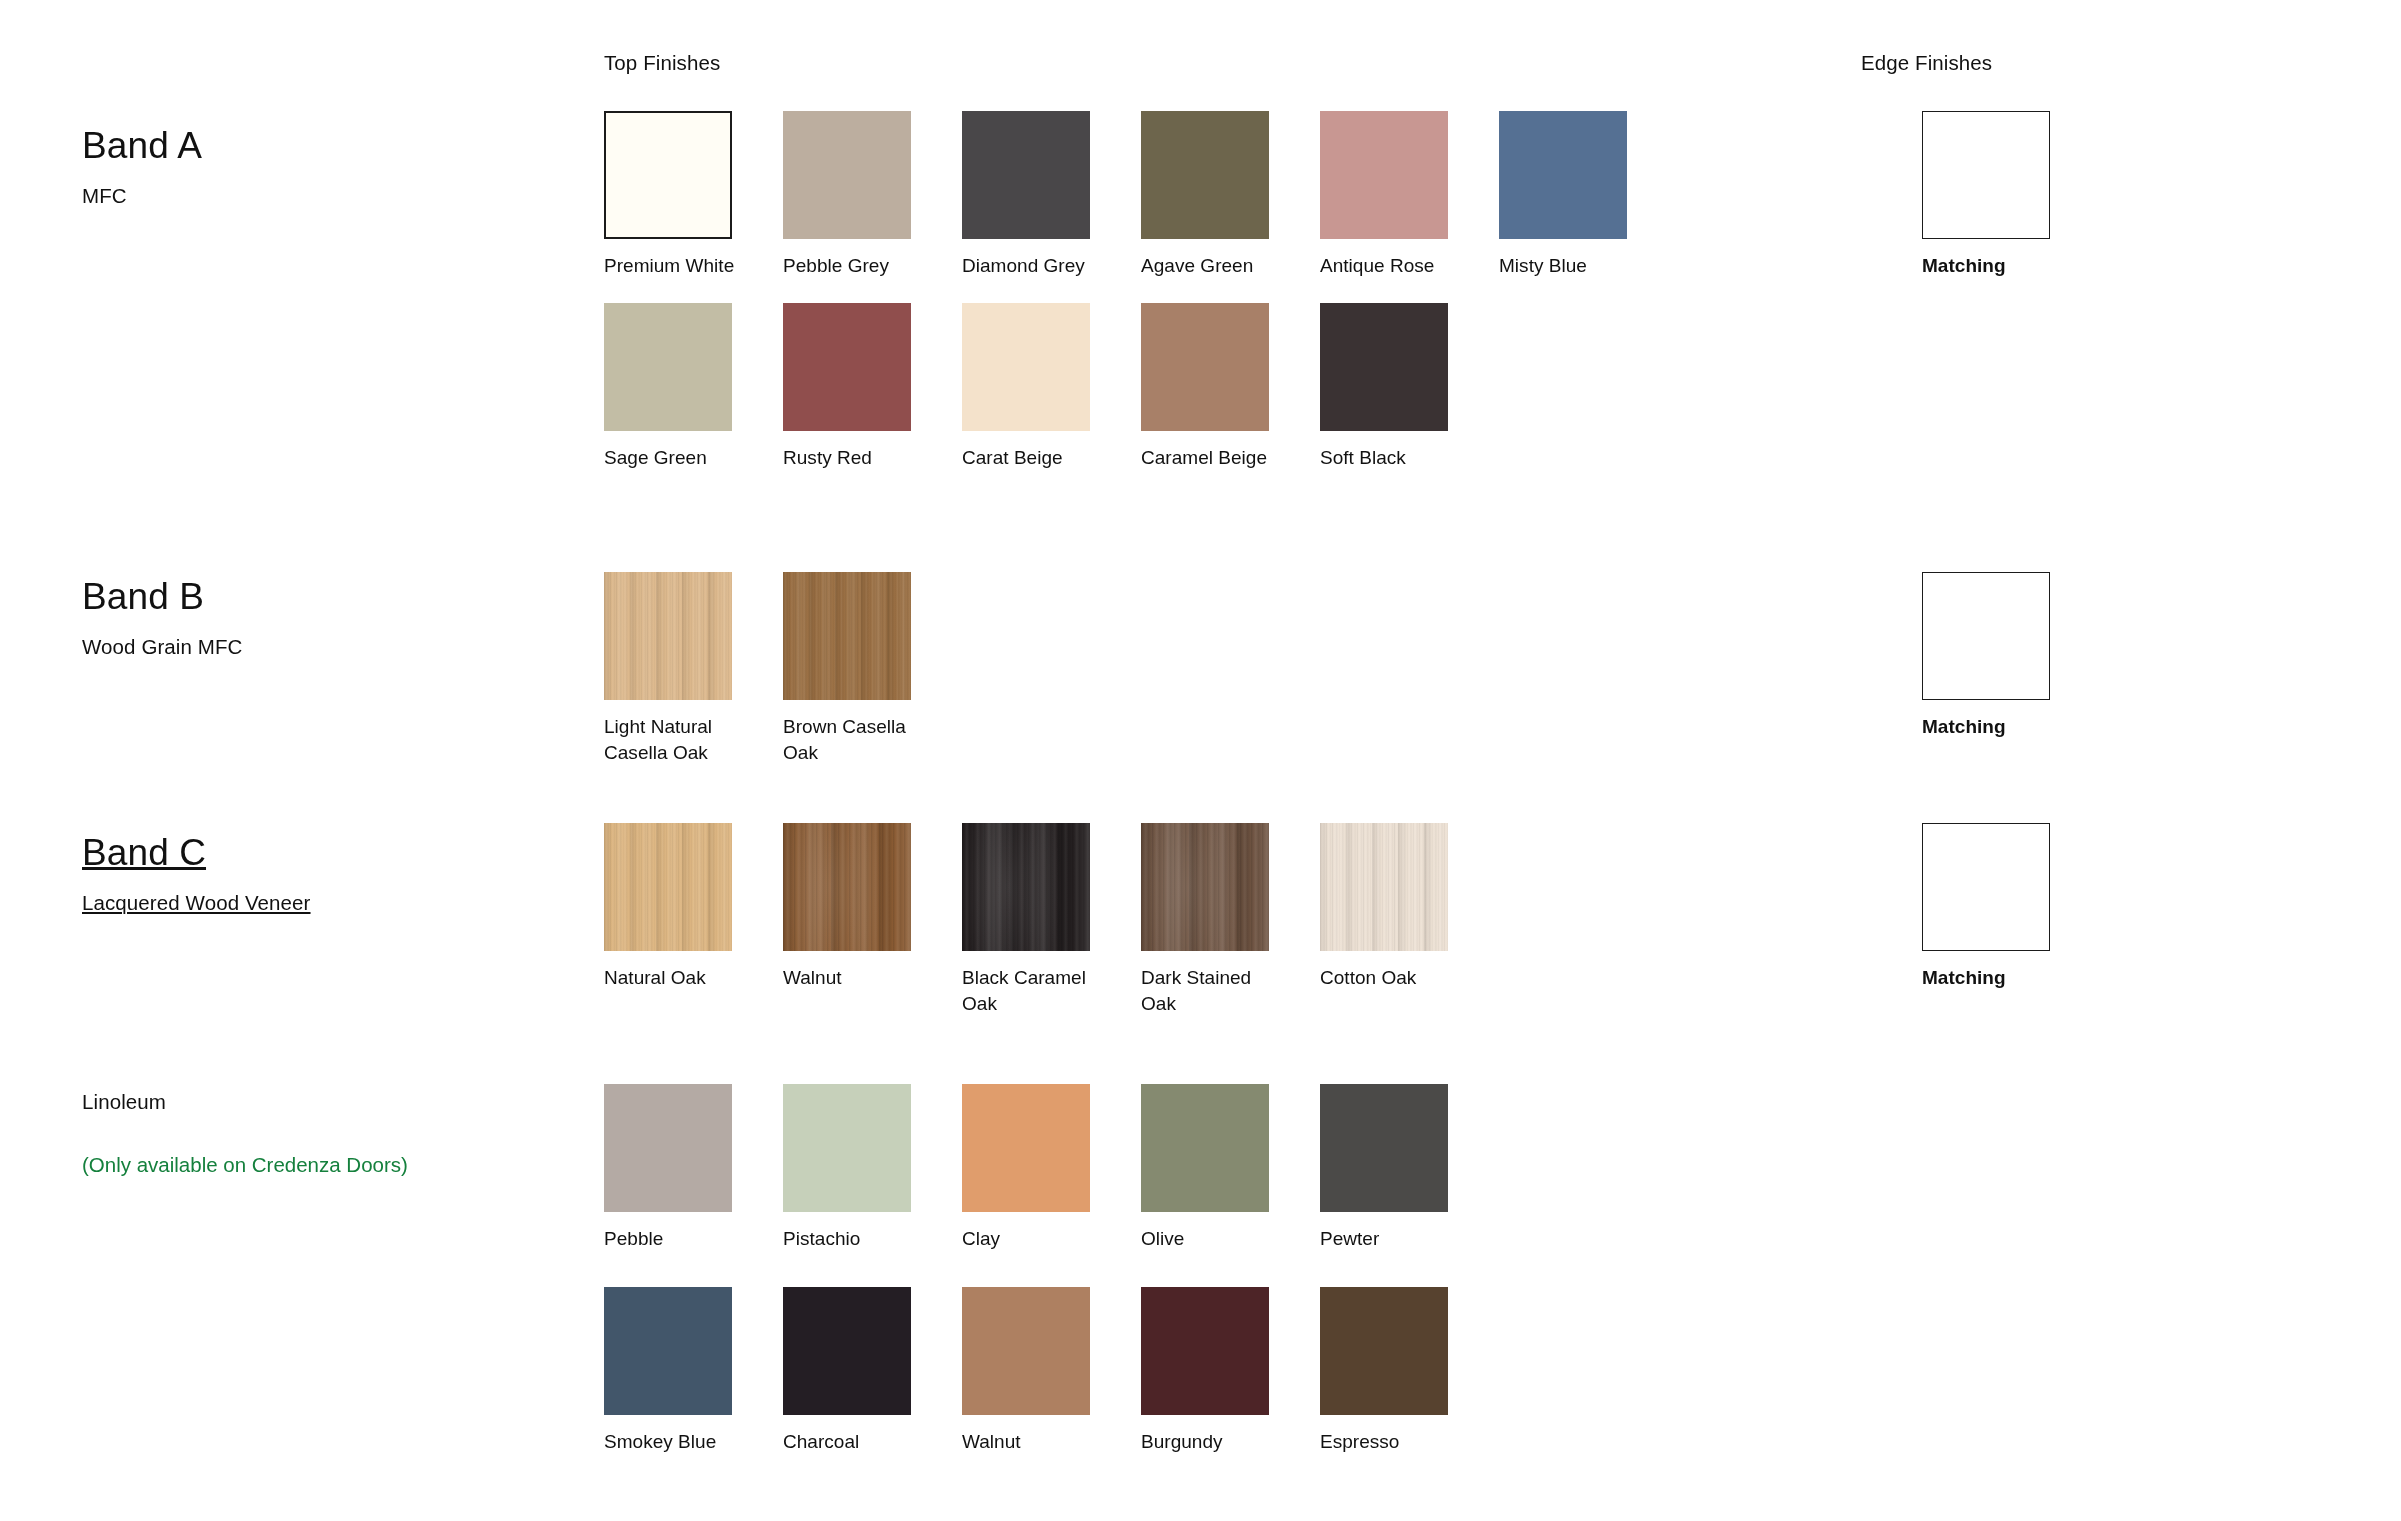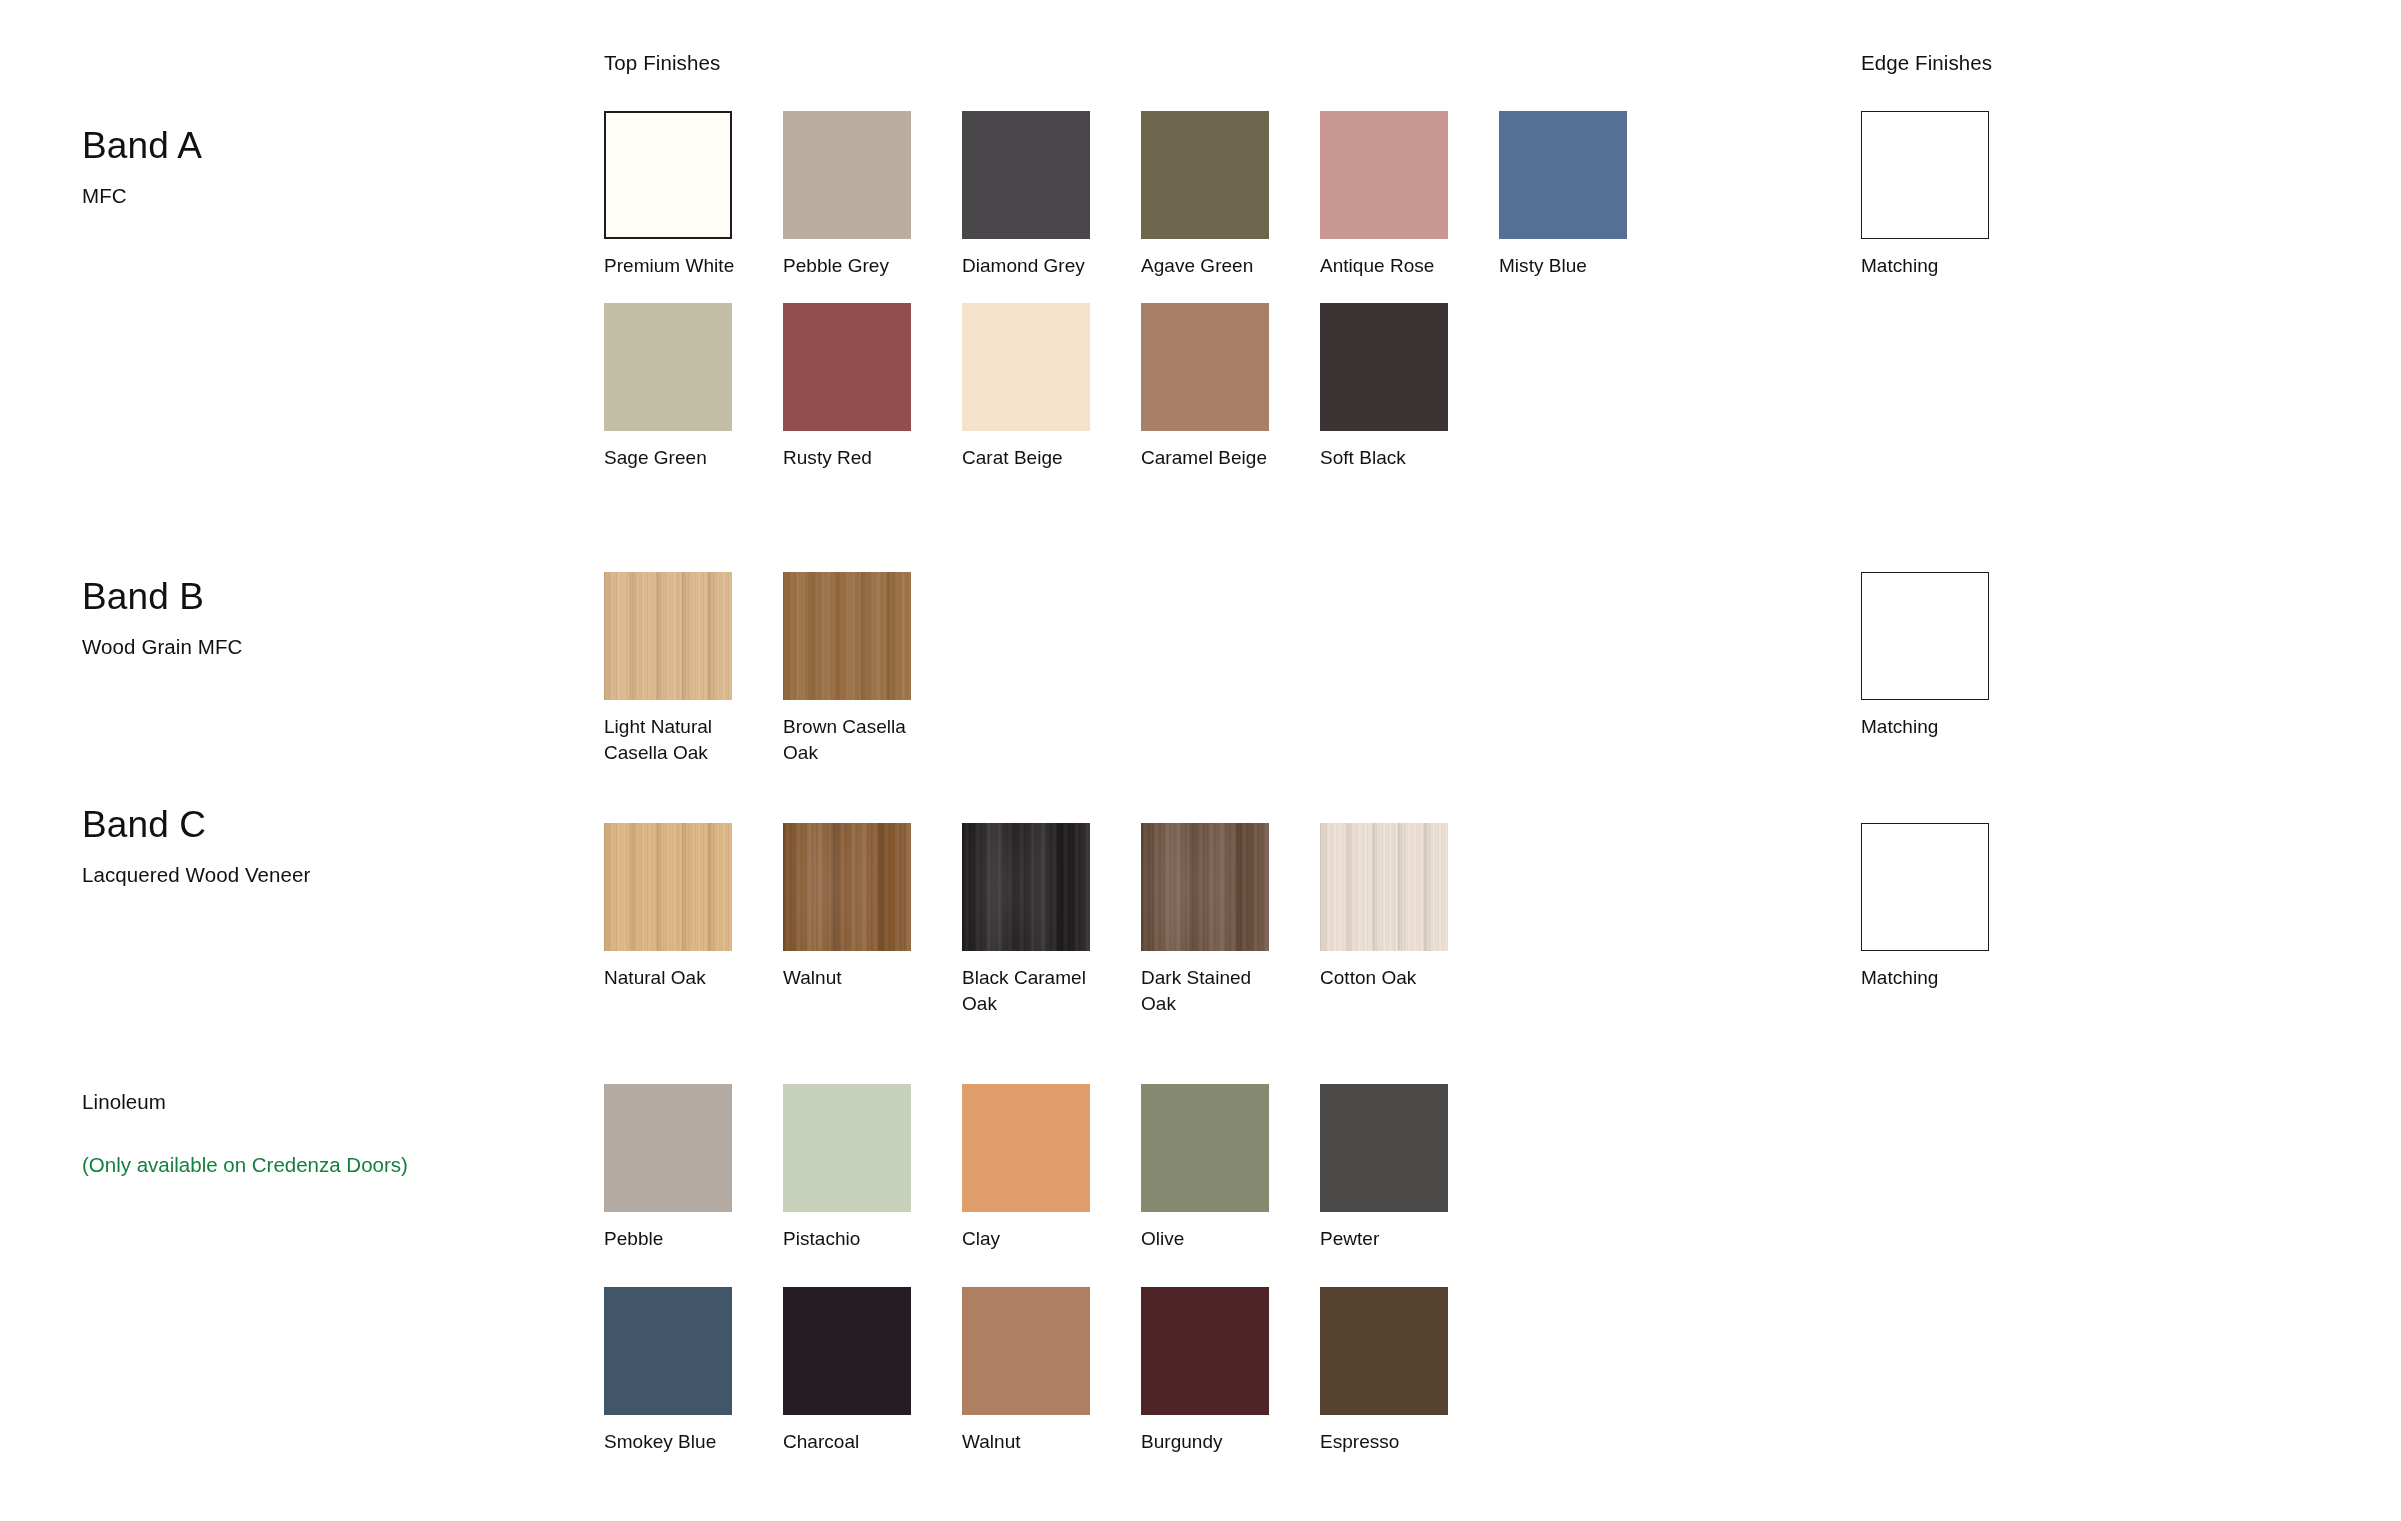--- a/index.html
+++ b/index.html
@@ -63,21 +63,21 @@
     font-size: 20.5px;
     line-height: 1.32;
     margin: 0;
     margin-top: 36px;
     color: #15803d;
     max-width: 411px;
   }
 
   #band-a-head { top: 127px; }
   #band-b-head { top: 578px; }
-  #band-c-head { top: 806px; }
+  #band-c-head { top: 834px; text-decoration: underline; }
   #lino-head   { top: 1088px; }
 
   
   .swatch-row {
     position: absolute;
     left: 604px;
     display: flex;
     gap: 0;
   }
   .swatch-cell {
@@ -147,21 +147,22 @@
   
   #row-a1    { top: 111px; }
   #row-a2    { top: 303px; }
   #row-b1    { top: 572px; }
   #row-c1    { top: 823px; }
   #row-l1    { top: 1084px; }
   #row-l2    { top: 1287px; }
 
   .edge-col {
     position: absolute;
-    left: 1861px;
+    left: 1922px;
+    font-weight: bold;
   }
   #edge-a { top: 111px; }
   #edge-b { top: 572px; }
   #edge-c { top: 823px; }
 </style>
 </head>
 <body>
 
 <div class="page">
 

